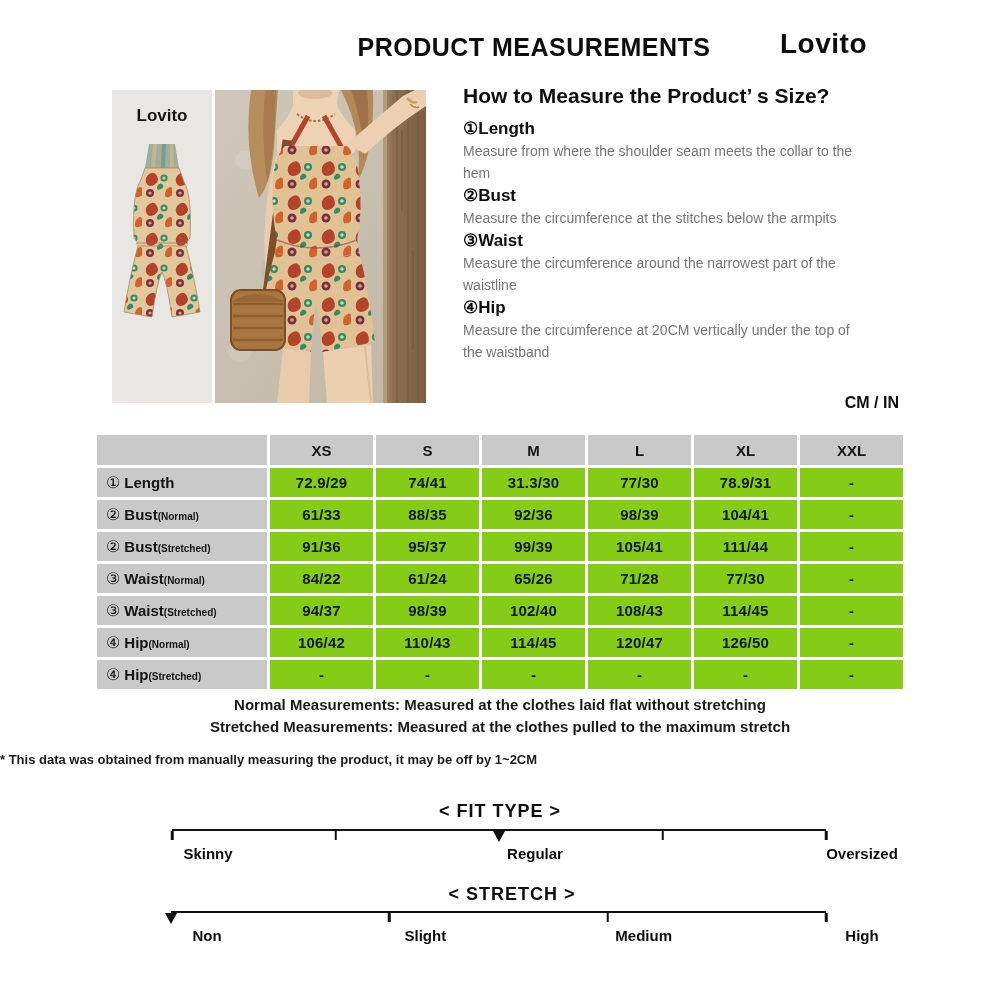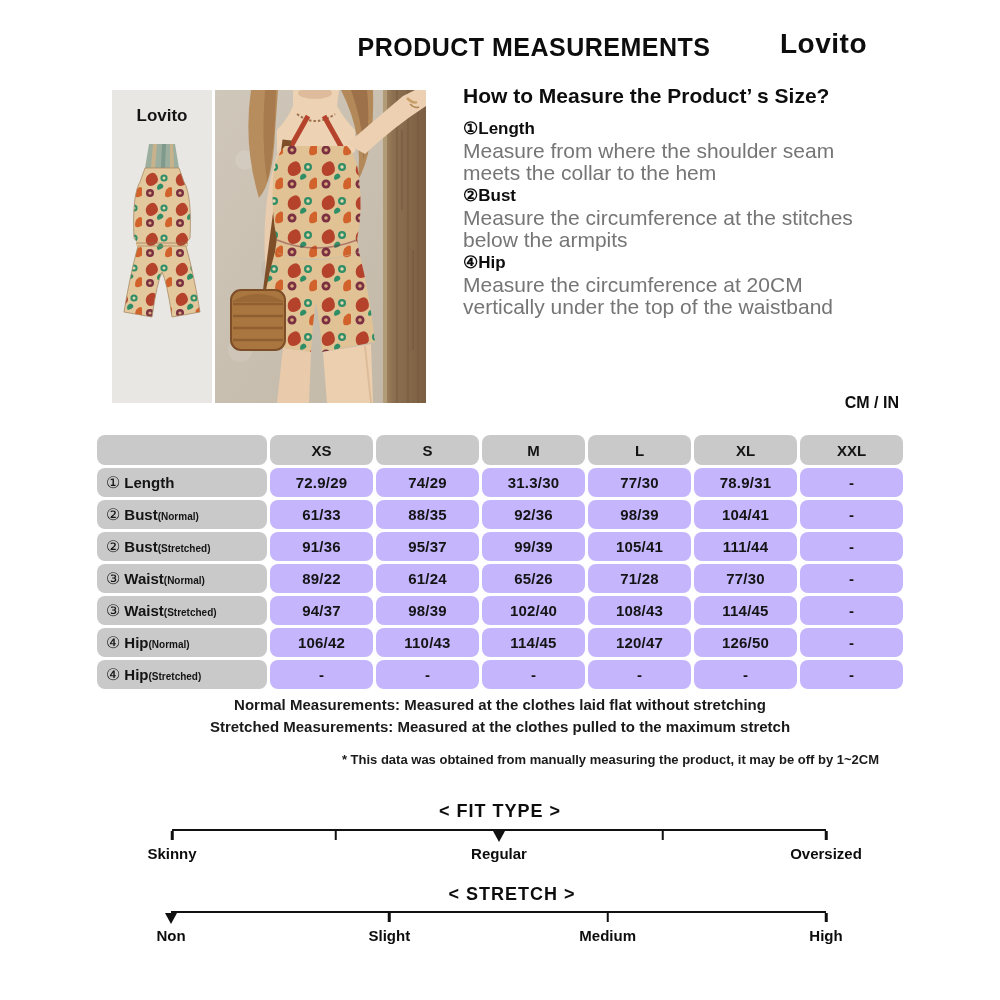--- a/index.html
+++ b/index.html
@@ -14,47 +14,47 @@
   .visual{position:absolute;left:112px;top:90px;width:314px;height:313px;}
   .flat-panel{position:absolute;left:0;top:0;width:100px;height:313px;background:#e8e7e4;}
   .flat-brand{position:absolute;top:16px;left:0;width:100px;text-align:center;
               font-size:17px;font-weight:800;color:#141414;}
   .flat-svg{position:absolute;left:0;top:50px;}
   .photo-panel{position:absolute;left:103px;top:0;width:211px;height:313px;}
   
   .howto{position:absolute;left:463px;top:84px;width:432px;}
   .howto-title{font-size:21px;font-weight:700;margin:0 0 9px 0;color:#0d0d0d;}
   .howto-item-head{font-size:17px;font-weight:700;line-height:23px;color:#0d0d0d;}
-  .howto-item-desc{font-size:21px;line-height:22px;color:#757575;width:400px;}
+  .howto-item-desc{font-size:14px;line-height:22px;color:#757575;width:400px;}
   .unit-label{position:absolute;top:394px;right:101px;font-size:16px;font-weight:800;color:#0d0d0d;}
   
   .size-table{position:absolute;left:97px;top:435px;width:806px;display:grid;
               grid-template-columns:170px repeat(6,103px);
               grid-template-rows:30px repeat(7,29px);gap:3px;}
-  .cell{display:flex;align-items:center;justify-content:center;font-weight:700;border-radius:8px;}
+  .cell{display:flex;align-items:center;justify-content:center;font-weight:700;}
   .head-cell{background:#c9c9c9;font-size:15px;color:#141414;}
   .corner-cell{background:#c9c9c9;}
   .label-cell{background:#c9c9c9;justify-content:flex-start;padding-left:9px;box-sizing:border-box;
               font-size:15px;color:#141414;}
   .label-cell .circ{margin-right:4px;font-weight:400;font-size:16px;}
   .label-cell .suffix{font-size:10px;align-self:center;margin-top:3px;}
-  .value-cell{background:#c4b5fd;font-size:15px;color:#141414;letter-spacing:.2px;}
+  .value-cell{background:#84cc16;font-size:15px;color:#141414;letter-spacing:.2px;}
   
   .notes{position:absolute;top:694px;left:0;width:1000px;text-align:center;
          font-size:15px;font-weight:700;line-height:21.5px;color:#1a1a1a;}
-  .disclaimer{position:absolute;top:752px;left:0;width:879px;text-align:right;
+  .disclaimer{position:absolute;top:752px;left:0;width:879px;text-align:left;
               font-size:13px;font-weight:700;color:#1a1a1a;}
   
   .scale-title{position:absolute;left:0;width:1000px;text-align:center;
                font-size:18px;font-weight:800;letter-spacing:1px;color:#0d0d0d;}
   .scale-line{position:absolute;height:14px;border-top:2.5px solid #111;}
   .tick{position:absolute;top:0;width:2.5px;height:9px;background:#111;transform:translateX(-50%);}
   .marker{position:absolute;top:0;width:0;height:0;border-left:6.5px solid transparent;
           border-right:6.5px solid transparent;border-top:11px solid #111;transform:translateX(-50%);}
-  .scale-labels{position:absolute;height:18px;}
+  .scale-labels{position:absolute;height:18px;margin-left:36px;}
   .scale-labels span{position:absolute;transform:translateX(-50%);white-space:nowrap;
                      font-size:15px;font-weight:700;color:#0d0d0d;}
 </style>
 </head>
 <body>
 
 <div class="page">
 
   <div class="main-title">PRODUCT MEASUREMENTS</div>
   <div class="brand-logo">Lovito</div>
@@ -170,20 +170,24 @@
 
     <div class="howto-item">
       <div class="howto-item-head"><span>①</span><span>Length</span></div>
       <div class="howto-item-desc">Measure from where the shoulder seam meets the collar to the hem</div>
     </div>
     <div class="howto-item">
       <div class="howto-item-head"><span>②</span><span>Bust</span></div>
       <div class="howto-item-desc">Measure the circumference at the stitches below the armpits</div>
     </div>
     <div class="howto-item">
+      <div class="howto-item-head"><span>③</span><span>Waist</span></div>
+      <div class="howto-item-desc">Measure the circumference around the narrowest part of the waistline</div>
+    </div>
+    <div class="howto-item">
       <div class="howto-item-head"><span>④</span><span>Hip</span></div>
       <div class="howto-item-desc">Measure the circumference at 20CM vertically under the top of the waistband</div>
     </div>
   </div>
 
   <div class="unit-label">CM / IN</div>
 
   <div class="size-table">
     <div class="cell corner-cell"></div>
     <div class="cell head-cell">XS</div>
@@ -192,21 +196,21 @@
     <div class="cell head-cell">L</div>
     <div class="cell head-cell">XL</div>
     <div class="cell head-cell">XXL</div>
 
     <div class="cell label-cell">
         <span class="circ">①</span>
         <span>Length</span>
         <span class="suffix"></span>
       </div>
     <div class="cell value-cell">72.9/29</div>
-    <div class="cell value-cell">74/29</div>
+    <div class="cell value-cell">74/41</div>
     <div class="cell value-cell">31.3/30</div>
     <div class="cell value-cell">77/30</div>
     <div class="cell value-cell">78.9/31</div>
     <div class="cell value-cell">-</div>
 
     <div class="cell label-cell">
         <span class="circ">②</span>
         <span>Bust</span>
         <span class="suffix">(Normal)</span>
       </div>
@@ -227,21 +231,21 @@
     <div class="cell value-cell">99/39</div>
     <div class="cell value-cell">105/41</div>
     <div class="cell value-cell">111/44</div>
     <div class="cell value-cell">-</div>
 
     <div class="cell label-cell">
         <span class="circ">③</span>
         <span>Waist</span>
         <span class="suffix">(Normal)</span>
       </div>
-    <div class="cell value-cell">89/22</div>
+    <div class="cell value-cell">84/22</div>
     <div class="cell value-cell">61/24</div>
     <div class="cell value-cell">65/26</div>
     <div class="cell value-cell">71/28</div>
     <div class="cell value-cell">77/30</div>
     <div class="cell value-cell">-</div>
 
     <div class="cell label-cell">
         <span class="circ">③</span>
         <span>Waist</span>
         <span class="suffix">(Stretched)</span>

